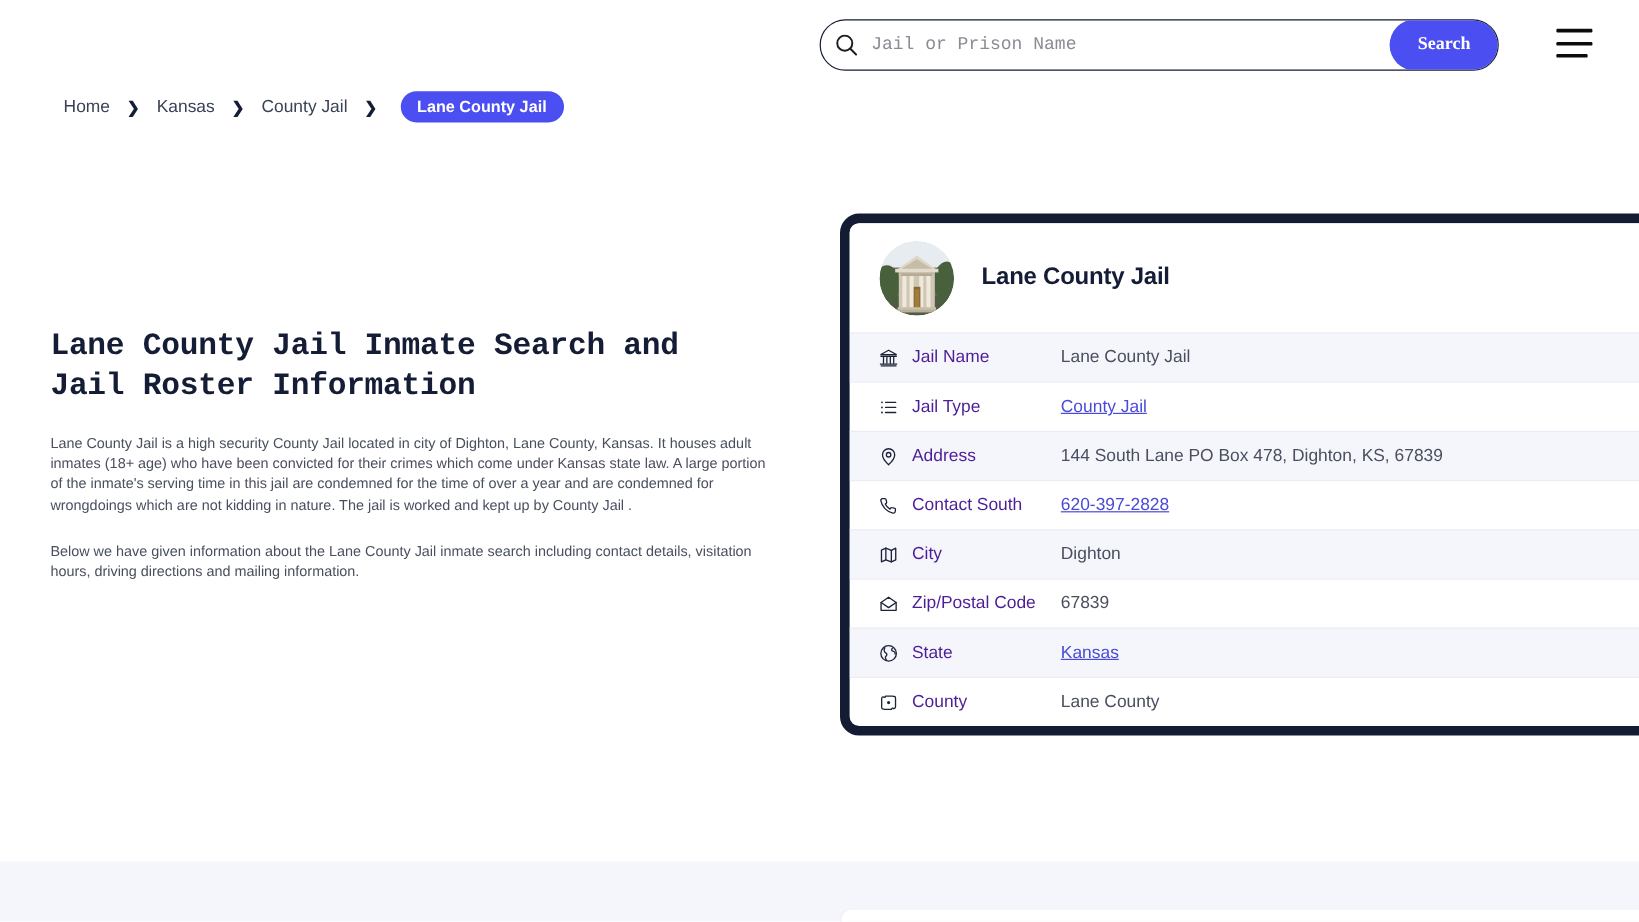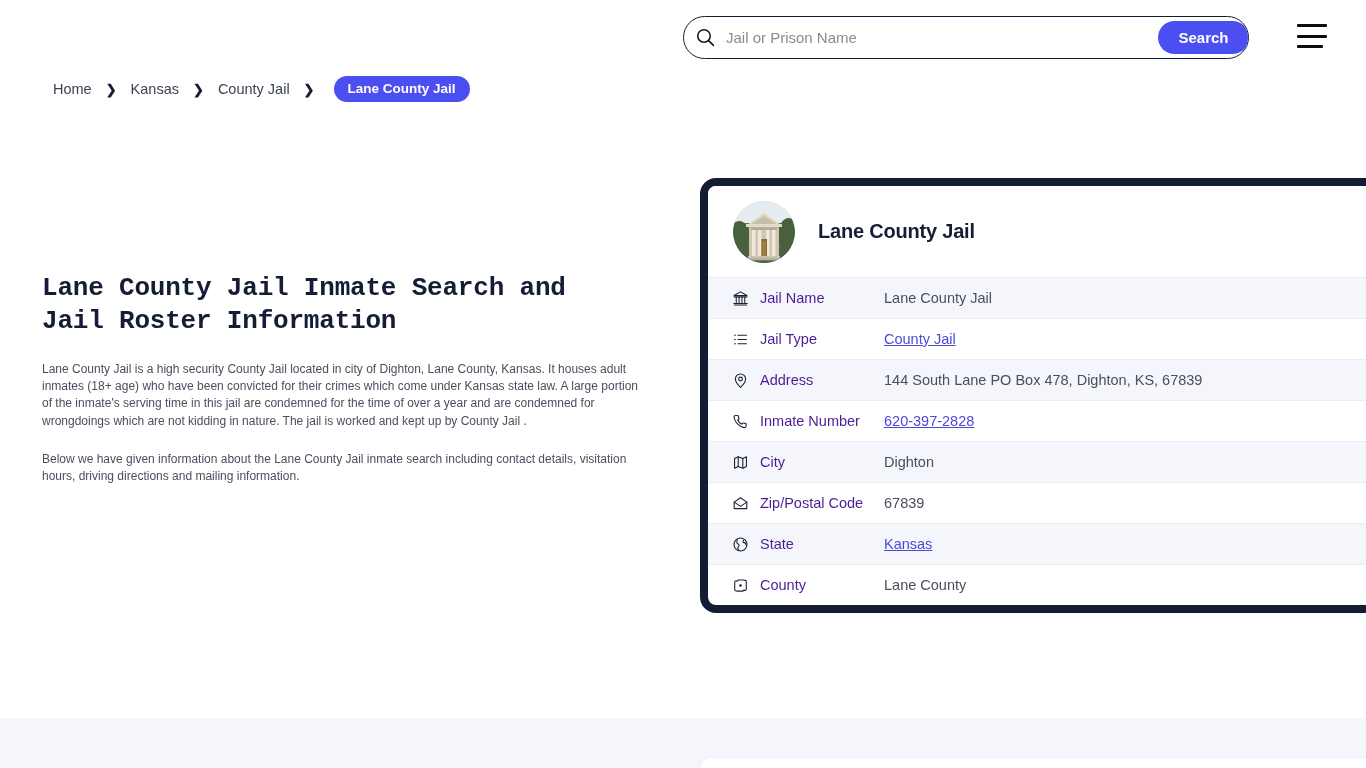--- a/index.html
+++ b/index.html
@@ -39,32 +39,32 @@
     overflow: hidden;
   }
   .search-icon-wrap {
     width: 42px; height: 100%;
     display: flex; align-items: center; justify-content: center;
     flex: 0 0 42px;
   }
   .search-input {
     flex: 1 1 auto; height: 100%;
     border: none; outline: none;
-    font-family: Liberation Sans, sans-serif;
+    font-family: Liberation Mono, monospace;
     font-size: 15px; color: #333;
     background: transparent;
     padding: 0;
   }
   .search-input::placeholder { color: #8b8b93; }
   .search-btn {
-    flex: 0 0 91px; height: 33px;
+    flex: 0 0 91px; height: 43px;
     background: #4b4ef1;
     color: #ffffff;
     border: none;
-    font-family: Liberation Sans, sans-serif;
+    font-family: Liberation Serif, serif;
     font-size: 15px; font-weight: bold;
     border-radius: 22px;
     cursor: pointer;
     margin-right: -1px;
   }
 
   .hamburger {
     position: absolute; left: 1297px; top: 24px;
     width: 32px; height: 24px;
     display: flex; flex-direction: column; justify-content: space-between;
@@ -308,21 +308,21 @@
     <span class="row-label">Address</span>
     <span class="row-value">144 South Lane PO Box 478, Dighton, KS, 67839</span>
   </div>
 
   <div class="row">
     <span class="row-icon">
       <svg width="17" height="17" viewBox="0 0 20 20" fill="none" stroke="#1c2237" stroke-width="1.3" stroke-linecap="round" stroke-linejoin="round">
         <path d="M4 3 C3 3 2.2 3.9 2.4 5 C3.2 10.6 8.4 16 14.2 17.2 C15.3 17.4 16.4 16.7 16.5 15.6 L16.7 13.6 C16.8 12.9 16.3 12.3 15.6 12.2 L13.3 11.8 C12.8 11.7 12.3 11.9 12 12.3 L11.3 13.2 C9.2 12 7.6 10.3 6.7 8.3 L7.6 7.6 C8 7.3 8.2 6.8 8.1 6.3 L7.6 4.1 C7.5 3.5 6.9 3 6.3 3 Z"></path>
       </svg>
     </span>
-    <span class="row-label">Inmate Number</span>
+    <span class="row-label">Contact South</span>
     <span class="row-value"><a href="#">620-397-2828</a></span>
   </div>
 
   <div class="row alt">
     <span class="row-icon">
       <svg width="17" height="17" viewBox="0 0 20 20" fill="none" stroke="#1c2237" stroke-width="1.3" stroke-linecap="round" stroke-linejoin="round">
         <path d="M3 5.2 L7.3 3.2 L12.7 5.4 L17 3.3 L17 14.8 L12.7 16.8 L7.3 14.7 L3 16.7 Z"></path>
         <line x1="7.3" y1="3.2" x2="7.3" y2="14.7"></line>
         <line x1="12.7" y1="5.4" x2="12.7" y2="16.8"></line>
       </svg>

